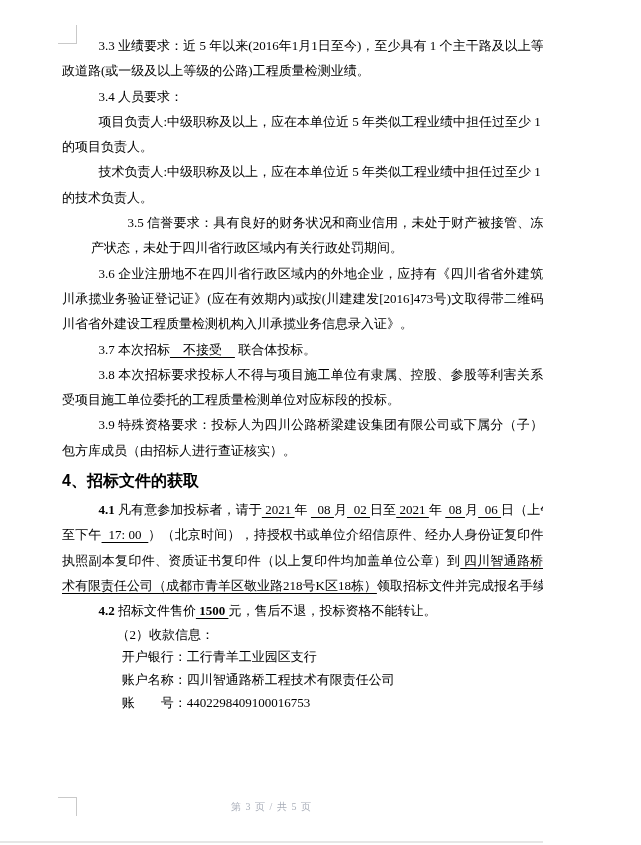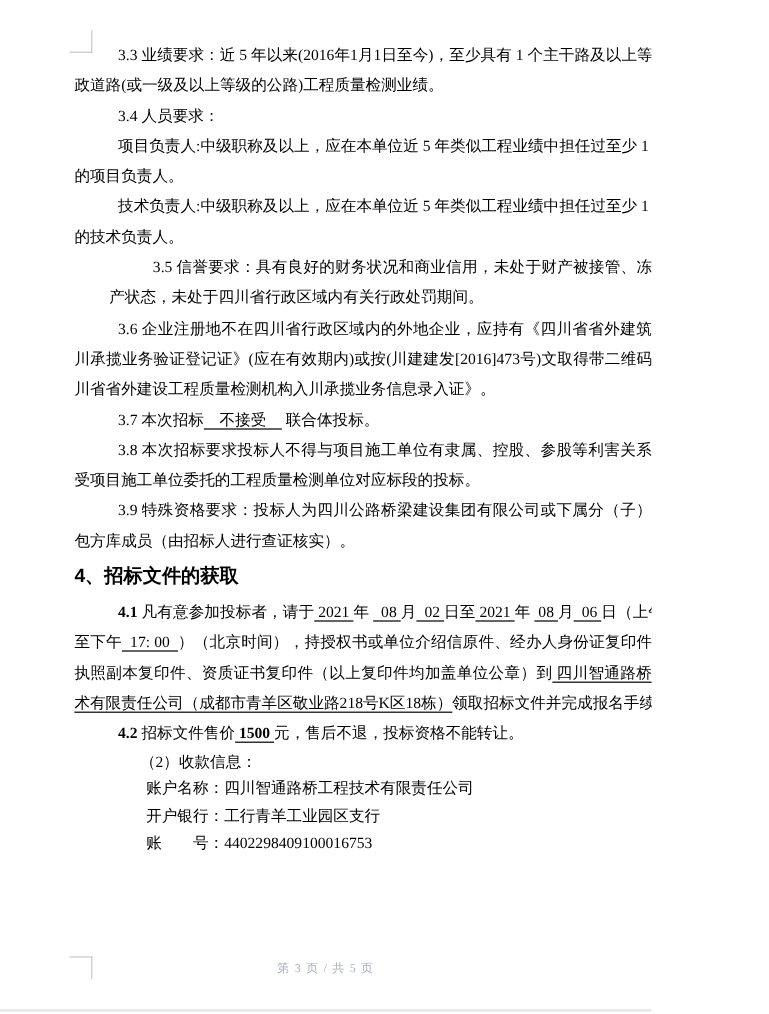--- a/index.html
+++ b/index.html
@@ -69,21 +69,21 @@
       <p style="text-indent: 2.8em;"><span>技术负责人:中级职称及以上，应在本单位近 5 年类似工程业绩中担任过至少 1 项工程的技术负责人。</span></p>
       <p style="text-indent: 2.8em; margin-left: 29px;"><span>3.5 信誉要求：具有良好的财务状况和商业信用，未处于财产被接管、冻结、破产状态，未处于四川省行政区域内有关行政处罚期间。</span></p>
       <p style="text-indent: 2.8em;"><span>3.6 企业注册地不在四川省行政区域内的外地企业，应持有《四川省省外建筑企业入川承揽业务验证登记证》(应在有效期内)或按(川建建发[2016]473号)文取得带二维码的《四川省省外建设工程质量检测机构入川承揽业务信息录入证》。</span></p>
       <p style="text-indent: 2.8em;"><span>3.7 本次招标</span><span class="u">　不接受　</span><span> 联合体投标。</span></p>
       <p style="text-indent: 2.8em;"><span>3.8 本次招标要求投标人不得与项目施工单位有隶属、控股、参股等利害关系，不接受项目施工单位委托的工程质量检测单位对应标段的投标。</span></p>
       <p style="text-indent: 2.8em;"><span>3.9 特殊资格要求：投标人为四川公路桥梁建设集团有限公司或下属分（子）公司外包方库成员（由招标人进行查证核实）。</span></p>
       <p class="heading"><span class="b">4、招标文件的获取</span></p>
       <p style="text-indent: 2.8em;"><span class="b">4.1</span><span> 凡有意参加投标者，请于</span><span class="u"> 2021 </span><span>年 </span><span class="u">  08 </span><span>月</span><span class="u">  02 </span><span>日至</span><span class="u"> 2021 </span><span>年 </span><span class="u"> 08 </span><span>月</span><span class="u">  06 </span><span>日（上午</span><span class="u"> 9: 00 </span><span> 至下午</span><span class="u">  17: 00  </span><span>）（北京时间），持授权书或单位介绍信原件、经办人身份证复印件、营业执照副本复印件、资质证书复印件（以上复印件均加盖单位公章）到</span><span class="u"> 四川智通路桥工程技术有限责任公司（成都市青羊区敬业路218号K区18栋）</span><span>领取招标文件并完成报名手续。</span></p>
       <p style="text-indent: 2.8em;"><span class="b">4.2</span><span> 招标文件售价</span><span class="b u"> 1500 </span><span>元，售后不退，投标资格不能转让。</span></p>
       <p class="tight" style="text-indent: 4.2em;"><span>（2）收款信息：</span></p>
+      <p class="tight" style="text-indent: 4.6em;"><span>开户银行：工行青羊工业园区支行</span></p>
       <p class="tight" style="text-indent: 4.6em;"><span>账户名称：四川智通路桥工程技术有限责任公司</span></p>
-      <p class="tight" style="text-indent: 4.6em;"><span>开户银行：工行青羊工业园区支行</span></p>
       <p class="tight" style="text-indent: 4.6em;"><span>账　　号：</span><span class="num">4402298409100016753</span></p>
     </div>
 
   <div class="footer">第 3 页 / 共 5 页</div>
 
   <div class="bottom-edge"></div>
 </div>
 
 </body></html>

